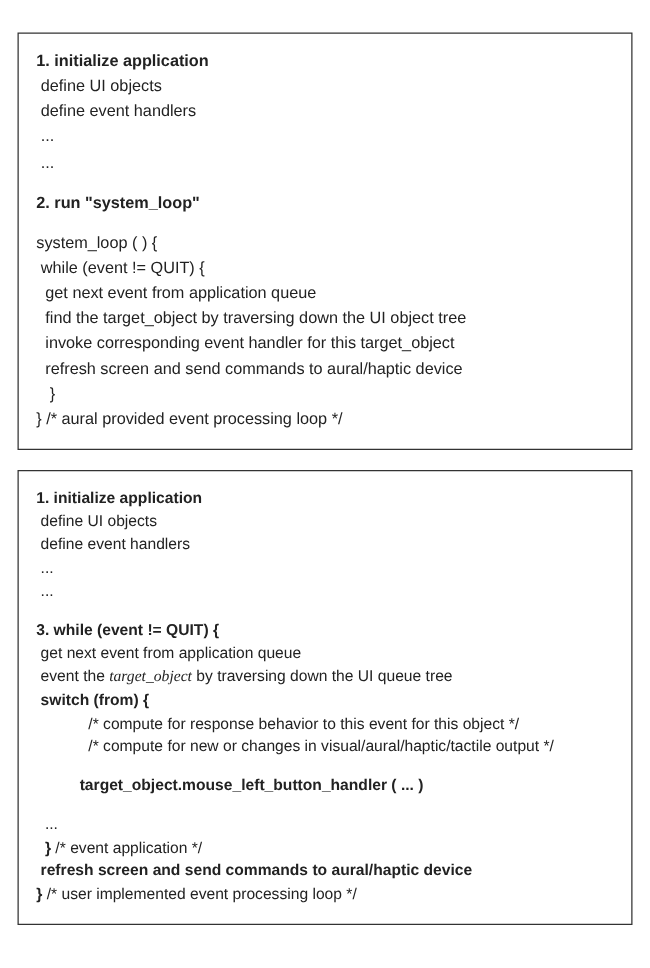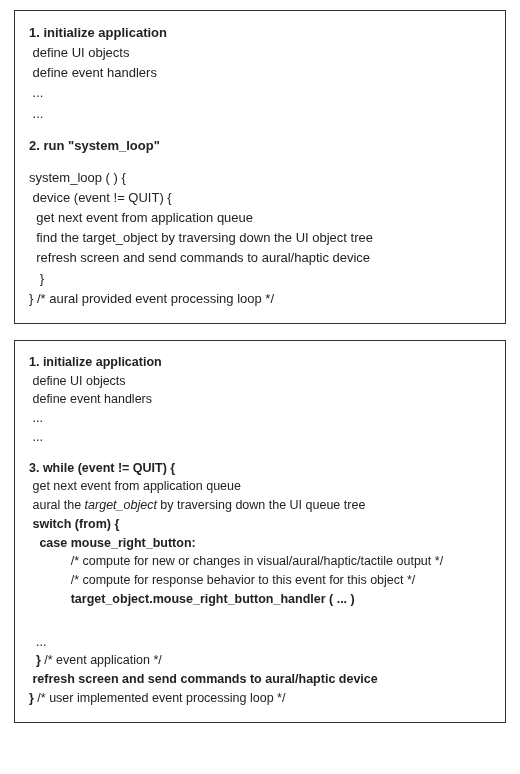--- a/index.html
+++ b/index.html
@@ -14,66 +14,67 @@
     padding: 10px 14px;
     font-family: "Segoe UI", "Malgun Gothic", Arial, sans-serif;
     color: #222;
   }
   .box {
     border: 1px solid #333;
     margin-bottom: 16px;
     padding: 12px 14px 14px 14px;
     box-sizing: border-box;
     background: #fff;
+    margin-top: 16px;
   }
   .line {
     font-size: 13px;
     line-height: 1.55;
     white-space: pre;
   }
   .bold { font-weight: 700; }
-  .italic { font-style: italic; }
+  .italic { font-style: italic; font-family: Liberation Serif, serif; }
   .blank { height: 12px; }
   .box2 .line { font-size: 12.5px; line-height: 1.5; }
 </style>
 </head>
 <body>
 
 <div class="box">
   <div class="line bold">1. initialize application</div>
   <div class="line"> define UI objects</div>
   <div class="line"> define event handlers</div>
   <div class="line"> ...</div>
   <div class="line"> ...</div>
   <div class="blank"></div>
   <div class="line bold">2. run "system_loop"</div>
   <div class="blank"></div>
   <div class="line">system_loop ( ) {</div>
-  <div class="line"> device (event != QUIT) {</div>
+  <div class="line"> while (event != QUIT) {</div>
   <div class="line">  get next event from application queue</div>
   <div class="line">  find the target_object by traversing down the UI object tree</div>
+  <div class="line">  invoke corresponding event handler for this target_object</div>
   <div class="line">  refresh screen and send commands to aural/haptic device</div>
   <div class="line">   }</div>
   <div class="line">} /* aural provided event processing loop */</div>
 </div>
 
 <div class="box box2">
   <div class="line bold">1. initialize application</div>
   <div class="line"> define UI objects</div>
   <div class="line"> define event handlers</div>
   <div class="line"> ...</div>
   <div class="line"> ...</div>
   <div class="blank"></div>
   <div class="line bold">3. while (event != QUIT) {</div>
   <div class="line"> get next event from application queue</div>
-  <div class="line"><span> aural the </span><span class="italic">target_object</span><span> by traversing down the UI queue tree</span></div>
+  <div class="line"><span> event the </span><span class="italic">target_object</span><span> by traversing down the UI queue tree</span></div>
   <div class="line bold"> switch (from) {</div>
-  <div class="line bold">   case mouse_right_button:</div>
+  <div class="line">            /* compute for response behavior to this event for this object */</div>
   <div class="line">            /* compute for new or changes in visual/aural/haptic/tactile output */</div>
-  <div class="line">            /* compute for response behavior to this event for this object */</div>
-  <div class="line bold">            target_object.mouse_right_button_handler ( ... )</div>
   <div class="blank"></div>
+  <div class="line bold">          target_object.mouse_left_button_handler ( ... )</div>
   <div class="blank"></div>
   <div class="line">  ...</div>
   <div class="line"><span class="bold">  } </span><span>/* event application */</span></div>
   <div class="line bold"> refresh screen and send commands to aural/haptic device</div>
   <div class="line"><span class="bold">} </span><span>/* user implemented event processing loop */</span></div>
 </div>
 
 </body></html>

